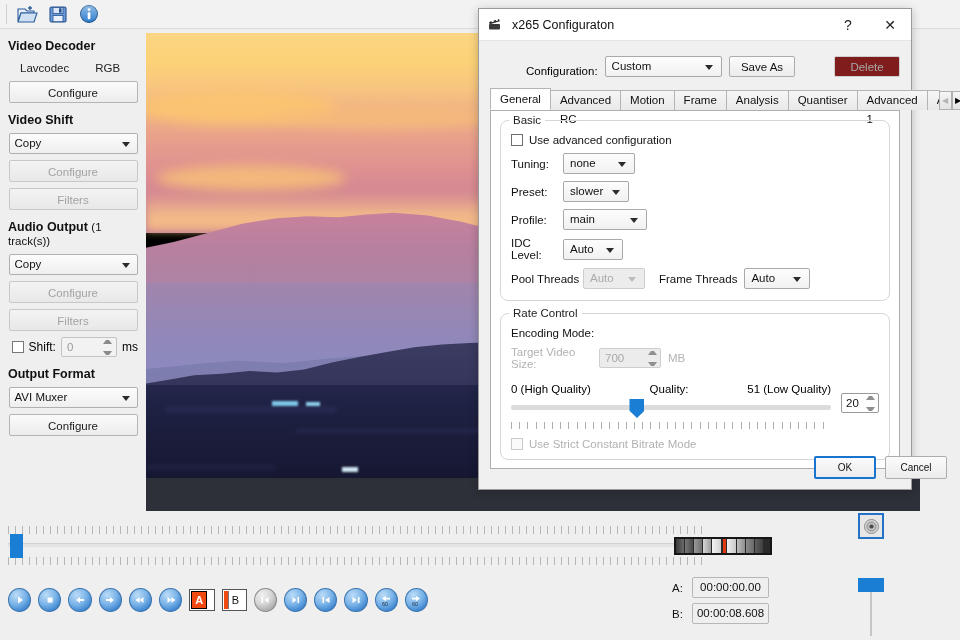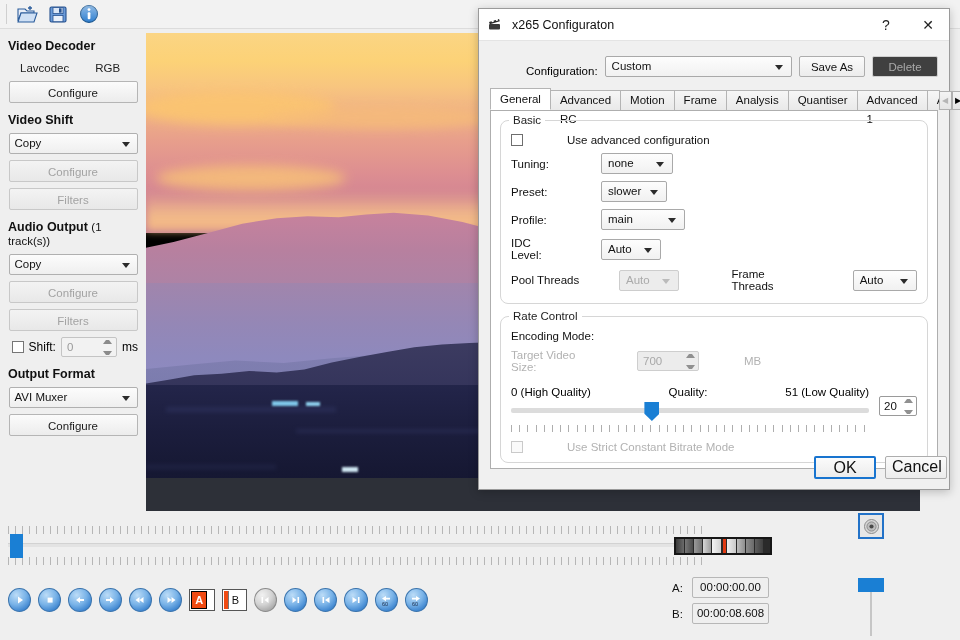--- a/index.html
+++ b/index.html
@@ -134,58 +134,58 @@
   .vol-slider .knob { position:absolute; left:0; top:0px; width:26px; height:14px; background:#1a7fd4;}
 
   .ablock { position:absolute; left:672px; top:577px; width:120px;}
   .abrow { display:flex; align-items:center; gap:8px; margin-bottom:5px;}
   .ablabel { width:12px; font-size:11.5px; color:#111;}
   .abfield { width:77px; height:21px; background:#efefef; border:1px solid #b7b7b7; border-radius:2px;
     font-size:11.5px; line-height:19px; text-align:center; color:#111;}
 
   
   #dialog {
-    position:absolute; left:478px; top:8px; width:472px; height:482px;
+    position:absolute; left:478px; top:8px; width:434px; height:482px;
     background:#f0f0f0; border:1px solid #9a9a9a;
     box-shadow:0 2px 9px rgba(0,0,0,.22);
   }
   .dlg-title { height:32px; background:#fff; display:flex; align-items:center; padding-left:9px; border-bottom:1px solid #e4e4e4;}
   .dlg-title .tname { margin-left:7px; font-size:12.5px; color:#101010;}
   .dlg-title .tbtns { margin-left:auto; display:flex;}
   .dlg-title .tbtns div { width:42px; height:31px; display:flex; align-items:center; justify-content:center; cursor:pointer; font-size:14px; color:#222;}
   .dlg-body { position:relative; padding:9px 11px 0 11px;}
 
   .cfgrow { display:flex; align-items:flex-end; gap:7px; margin:6px 0 12px 0; padding-left:36px;}
   .cfgrow .lbl { font-size:11.5px;}
   .dcombo { position:relative; height:21px; background:linear-gradient(#fdfdfd,#f1f1f1); border:1px solid #a9a9a9; border-radius:2px;
     font-size:11.5px; line-height:19px; padding-left:6px; color:#111; cursor:pointer;}
   .dcombo .arrow { position:absolute; right:8px; top:8px; width:0;height:0;
     border-left:4px solid transparent; border-right:4px solid transparent; border-top:5px solid #2b2b2b;}
   .dcombo.disabled { background:#ececec; color:#aaa; border-color:#cdcdcd;}
   .dcombo.disabled .arrow { border-top-color:#bbb;}
   .dbtn { height:21px; min-width:66px; background:linear-gradient(#fbfbfb,#ececec); border:1px solid #adadad; border-radius:2px;
     font-size:11.5px; color:#111; cursor:pointer; font-family:"Liberation Sans", sans-serif;}
-  .dbtn.disabled { color:#a9a9a9; background:#404040; border-color:#cfcfcf; cursor:default;}
+  .dbtn.disabled { color:#a9a9a9; background:#7f1d1d; border-color:#cfcfcf; cursor:default;margin-left:32px;}
 
   .tabs { display:flex; align-items:flex-end; height:22px; border-bottom:1px solid #aeaeae; position:relative;}
   .tab { height:20px; padding:0 9px; font-size:11.5px; line-height:19px; color:#111;
     background:linear-gradient(#f6f6f6,#e9e9e9); border:1px solid #b4b4b4; border-bottom:none; margin-right:-1px; cursor:pointer;}
   .tab.active { background:#fff; height:22px; line-height:21px; border-bottom:1px solid #fff; position:relative; z-index:2;}
   .tab.clipped { overflow:hidden; max-width:42px; padding-right:2px;}
   .tabnav { margin-left:auto; display:flex; align-items:center; height:20px;}
   .tabnav .nb { width:13px; height:19px; background:linear-gradient(#f4f4f4,#e4e4e4); border:1px solid #b0b0b0;
     display:flex; align-items:center; justify-content:center; cursor:pointer;}
   .tabnav .nb.dis { color:#b5b5b5;}
 
   .tabpage { background:#fff; border:1px solid #aeaeae; border-top:none; height:358px; padding:9px 9px 0 9px;}
 
   .gbox { position:relative; border:1px solid #d6d6d6; border-radius:8px; padding:13px 10px 9px 10px; margin-bottom:12px;}
   .gbox > .glegend { position:absolute; left:8px; top:-7px; background:#fff; padding:0 4px; font-size:11.5px; color:#222;}
 
-  .frow { display:flex; align-items:center; margin-bottom:7px;gap:38px;}
+  .frow { display:flex; align-items:center; margin-bottom:7px;}
   .frow .flabel { font-size:11.5px; color:#111;}
   .frow .flabel.dis { color:#b2b2b2;}
   .chk2 { width:12px; height:12px; background:#fff; border:1px solid #6e6e6e; display:inline-block; margin-right:6px;}
   .chk2.dis { border-color:#cacaca; background:#fafafa;}
 
   .dspin { position:relative; width:62px; height:20px; background:#ececec; border:1px solid #cecece; border-radius:2px;
     font-size:11.5px; color:#a8a8a8; padding-left:5px; line-height:18px;}
   .dspin.on { background:#fff; border-color:#9a9a9a; color:#111;}
   .dspin .sb { position:absolute; right:3px; top:2px; width:9px; height:15px; display:flex; flex-direction:column; justify-content:space-between;}
   .dspin .sb i { border-left:3.5px solid transparent; border-right:3.5px solid transparent; display:block;}
@@ -194,21 +194,21 @@
 
   .qlabels { display:flex; align-items:baseline; font-size:11.5px; margin:6px 0 3px 0;}
   .slider { position:relative; height:22px; margin:0 0 2px 0;}
   .slider .rail { position:absolute; left:0; top:7px; width:100%; height:5px; background:#dcdcdc; border-radius:2px;}
   .slider .knob { position:absolute; top:1px; width:15px; height:19px; background:#1a7fd4;
     clip-path:polygon(0 0,100% 0,100% 62%,50% 100%,0 62%); cursor:pointer;}
   .sticks { height:7px; background-image:repeating-linear-gradient(90deg,#aeaeae 0 1px,transparent 1px 8.2px);}
 
   .dlg-footer { position:absolute; left:0; bottom:0; width:480px; height:44px; display:flex; align-items:center; justify-content:flex-end; gap:9px; padding-right:12px;}
   .fbtn { width:62px; height:23px; background:linear-gradient(#fbfbfb,#ececec); border:1px solid #adadad; border-radius:2px;
-    font-size:16px; color:#111; cursor:pointer; font-family:"Liberation Sans", sans-serif;}
+    font-size:10px; color:#111; cursor:pointer; font-family:"Liberation Sans", sans-serif;}
   .fbtn.primary { border:2px solid #1874cf;}
 </style>
 </head>
 <body>
 
 <div id="app">
 
   <div class="toolbar">
     <div class="tb-sep"></div>
     <div class="tbtn">

